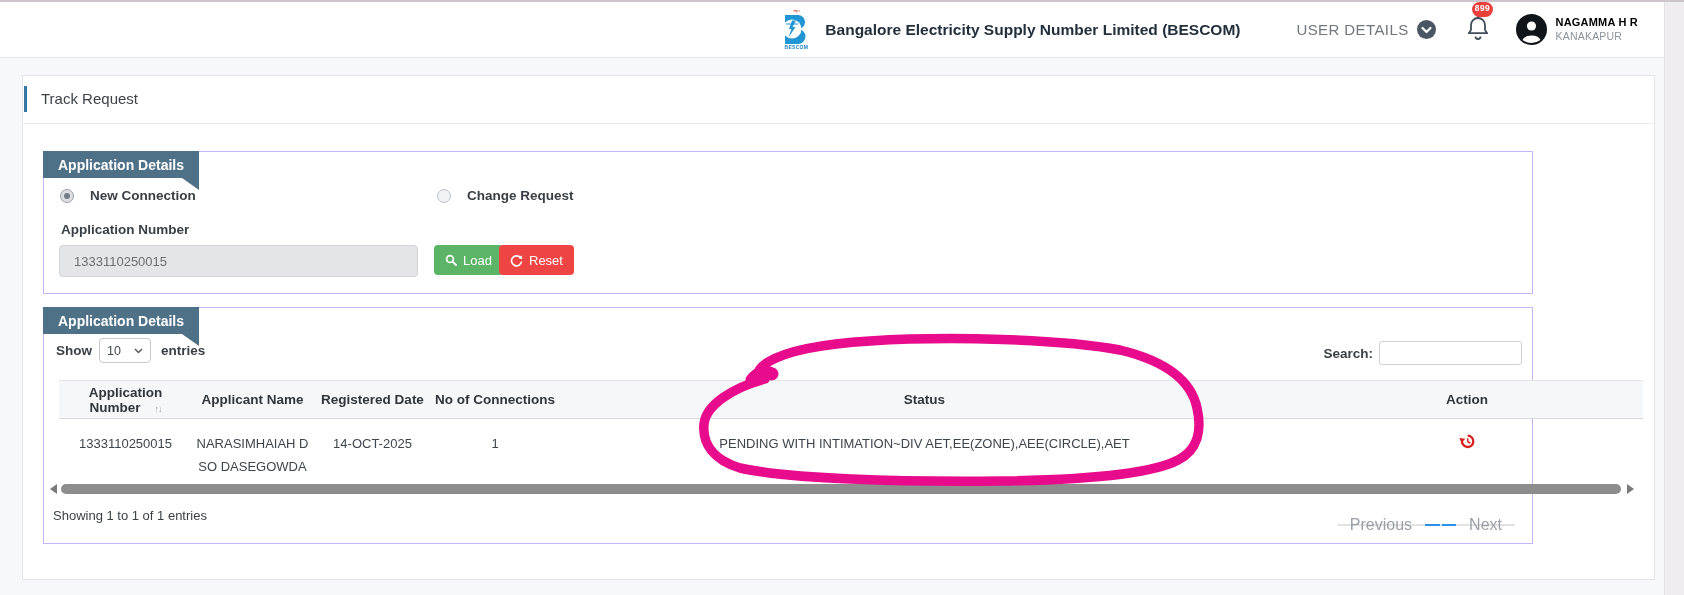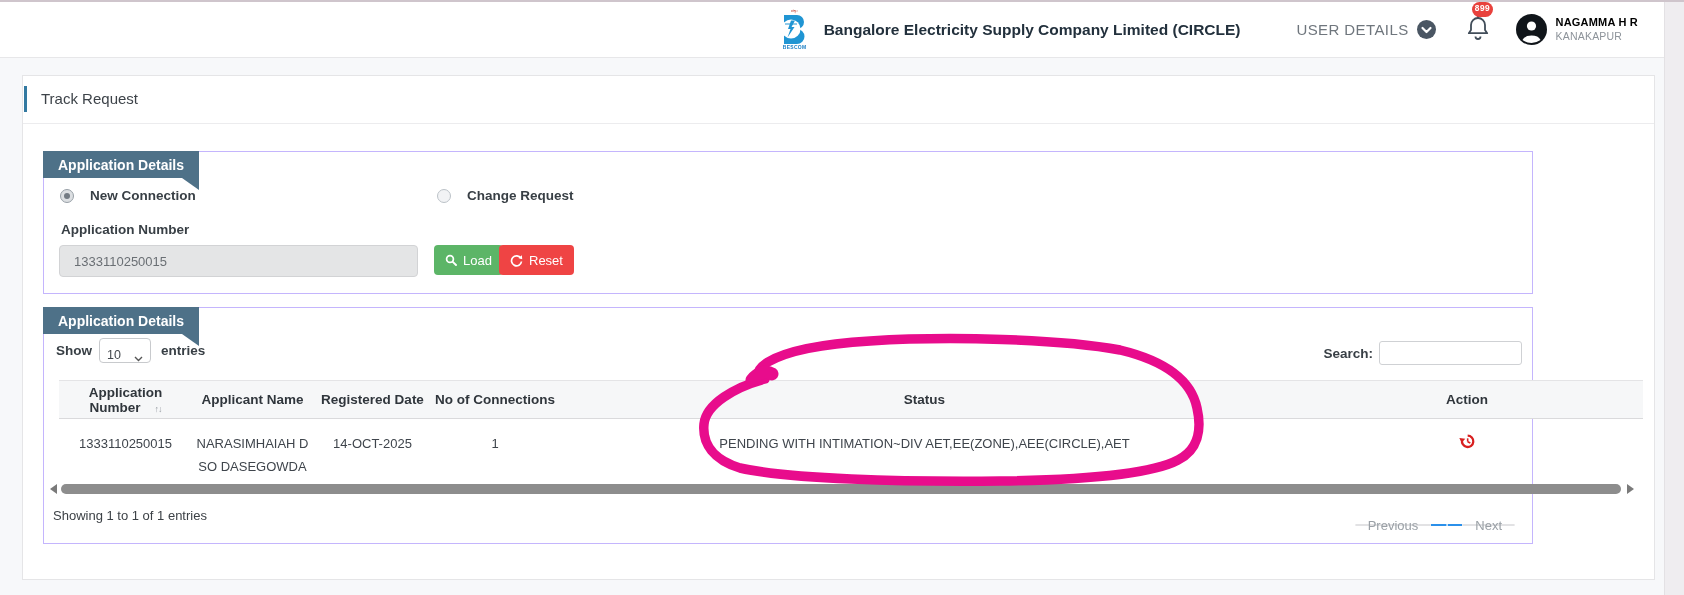--- a/index.html
+++ b/index.html
@@ -65,21 +65,21 @@
     font-size:13px; display:flex; align-items:center; gap:6px; padding:0 11px; cursor:pointer;
     font-family:inherit; }
   .btn-load { left:390px; background:#5cb567; }
   .btn-reset { left:455px; background:#ef4444; }
 
   
   .show-row { position:absolute; top:30px; left:12px; right:10px; height:26px; font-size:13.5px;
     font-weight:600; color:#383f45; }
   .show-label { position:absolute; left:0; top:5px; }
   .page-size { position:absolute; left:43px; top:0; width:52px; height:25px; border:1px solid #c8cacd;
-    border-radius:4px; display:flex; align-items:flex-end; justify-content:space-between;
+    border-radius:4px; display:flex; align-items:center; justify-content:space-between;
     padding:0 7px; font-size:12.5px; font-weight:400; color:#44494e; cursor:pointer; background:#fff; }
   .entries-label { position:absolute; left:105px; top:5px; }
   .search-wrap { position:absolute; right:0; top:3px; display:flex; align-items:center; gap:6px; }
   .search-label { font-size:13.5px; font-weight:600; color:#383f45; }
   .search-input { width:143px; height:24px; border:1px solid #cfd1d4; border-radius:3px;
     font-family:inherit; font-size:12px; padding:0 6px; }
 
   table.grid { position:absolute; left:15px; top:72px; width:1584px; border-collapse:collapse;
     table-layout:fixed; }
   table.grid thead th { background:#f6f7f8; border-top:1px solid #e4e4e6; border-bottom:1px solid #dadadc;
@@ -92,21 +92,21 @@
     display:flex; align-items:center; }
   .hs-arrow { width:0; height:0; }
   .hs-left { border-top:5px solid transparent; border-bottom:5px solid transparent;
     border-right:7px solid #7a7a7a; margin-right:4px; }
   .hs-right { border-top:5px solid transparent; border-bottom:5px solid transparent;
     border-left:7px solid #7a7a7a; margin-left:6px; }
   .hs-thumb { width:1560px; height:10px; background:#8d8d8d; border-radius:5px; }
 
   .summary { position:absolute; left:9px; top:200px; font-size:13px; color:#3c4146; }
   .pager { position:absolute; right:17px; top:189px; display:flex; height:27px; }
-  .pg { font-size:13px; display:flex; align-items:center; justify-content:center;
+  .pg { font-size:16px; display:flex; align-items:center; justify-content:center;
     border:1px solid #e2e2e4; background:#f7f7f8; color:#9aa0a6; padding:0 12px; cursor:default;margin-top:27px; }
   .pg.prev { border-radius:3px 0 0 3px; }
   .pg.next { border-radius:0 3px 3px 0; }
   .pg.active { background:#2b90ea; border-color:#2b90ea; color:#fff; width:31px; padding:0; cursor:pointer; }
 
   .annotation-svg { position:absolute; left:0; top:0; width:1684px; height:595px; pointer-events:none; }
 </style>
 </head>
 <body>
 
@@ -119,21 +119,21 @@
       <div class="logo">
         <div class="logo-kn">ಬೆಸ್ಕಾಂ</div>
         <svg width="30" height="30" viewBox="0 0 30 30">
           <path d="M4 1 h13 a7 7 0 0 1 0 14 a7.5 7.5 0 0 1 0 15 h-13 z" fill="#2095d3"></path>
           <circle cx="11" cy="15" r="9.5" fill="#fff"></circle>
           <path d="M11 6.5 L8 15 h2.5 L7.5 23.5 L14.5 13 h-3 L15 6.5 z" fill="#2095d3"></path>
           <line x1="5" y1="10" x2="17" y2="10" stroke="#2095d3" stroke-width="1"></line>
         </svg>
         <div class="logo-bescom">BESCOM</div>
       </div>
-      <div class="company-title">Bangalore Electricity Supply Company Limited (CIRCLE)</div>
+      <div class="company-title">Bangalore Electricity Supply Number Limited (BESCOM)</div>
     </div>
 
     <div class="user-details">
       <span>USER DETAILS</span>
       <svg width="19" height="19" viewBox="0 0 19 19">
         <circle cx="9.5" cy="9.5" r="9.5" fill="#4a5663"></circle>
         <polyline points="5.5,8 9.5,12 13.5,8" fill="none" stroke="#fff" stroke-width="2.2" stroke-linecap="round" stroke-linejoin="round"></polyline>
       </svg>
     </div>
 

